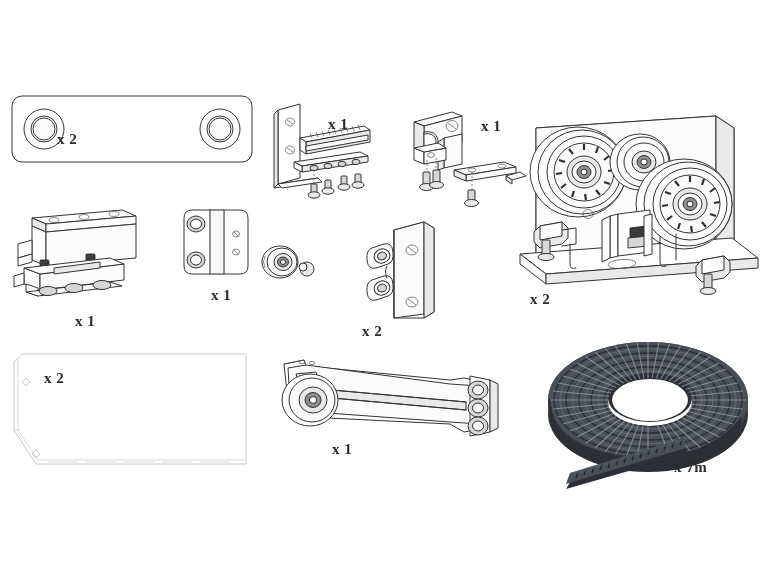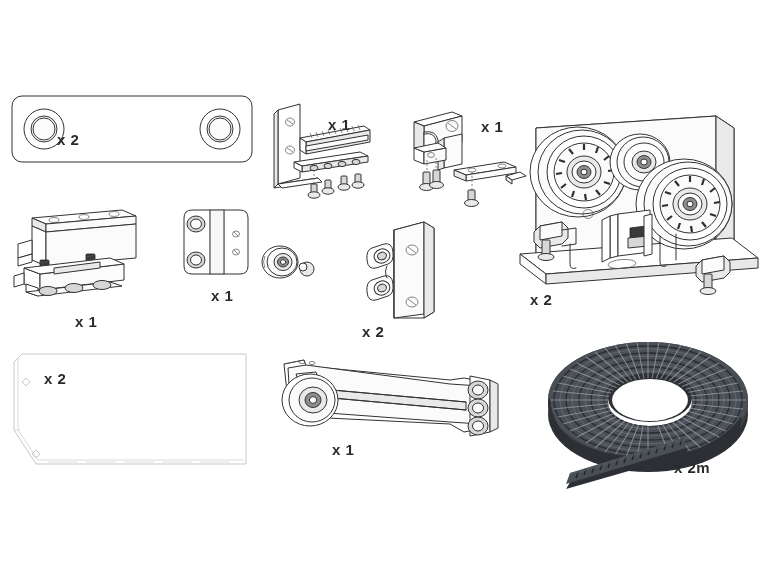--- a/index.html
+++ b/index.html
@@ -13,21 +13,21 @@
     height: 573px;
     background: #ffffff;
     overflow: hidden;
     font-family: "Liberation Sans", sans-serif;
   }
   .part {
     position: absolute;
   }
   .qty {
     position: absolute;
-    font-family: Liberation Sans, sans-serif;
+    font-family: Liberation Serif, serif;
     font-size: 15px;
     font-weight: bold;
     color: #2b2b2b;
     letter-spacing: 0.5px;
     white-space: nowrap;
     user-select: none;
     text-align: right;
   }
   svg { display: block; overflow: visible; }
   .ln  { fill: none; stroke: #333333; stroke-width: 1; stroke-linejoin: round; stroke-linecap: round; }
@@ -562,15 +562,15 @@
           <line x1="112" y1="117" x2="114" y2="111"></line>
           <line x1="120" y1="115" x2="122" y2="109"></line>
           <line x1="128" y1="112" x2="130" y2="106"></line>
           <line x1="136" y1="110" x2="138" y2="104"></line>
           <line x1="144" y1="107" x2="146" y2="101"></line>
         </g>
         <path class="belt-lt" d="M148,100 L34,135 L34,138 L148,103 Z" opacity="0.55"></path>
       </g>
     </svg>
   </div>
-  <span class="qty" style="left:674px; top:459px;">x 2m</span>
+  <span class="qty" style="left:674px; top:459px;">x 7m</span>
 
 </div>
 
 </body></html>

